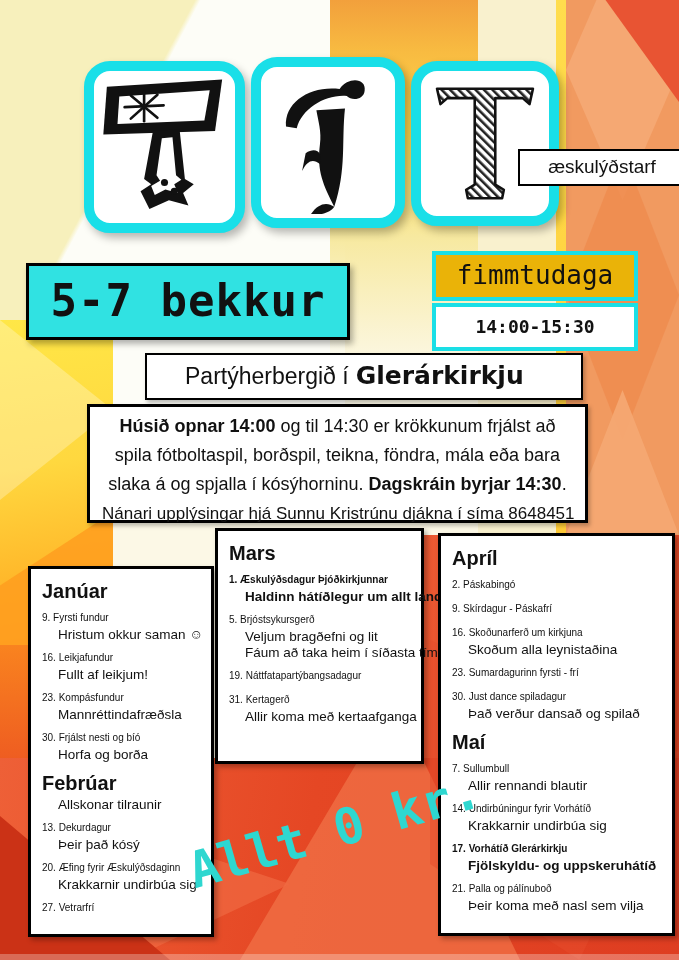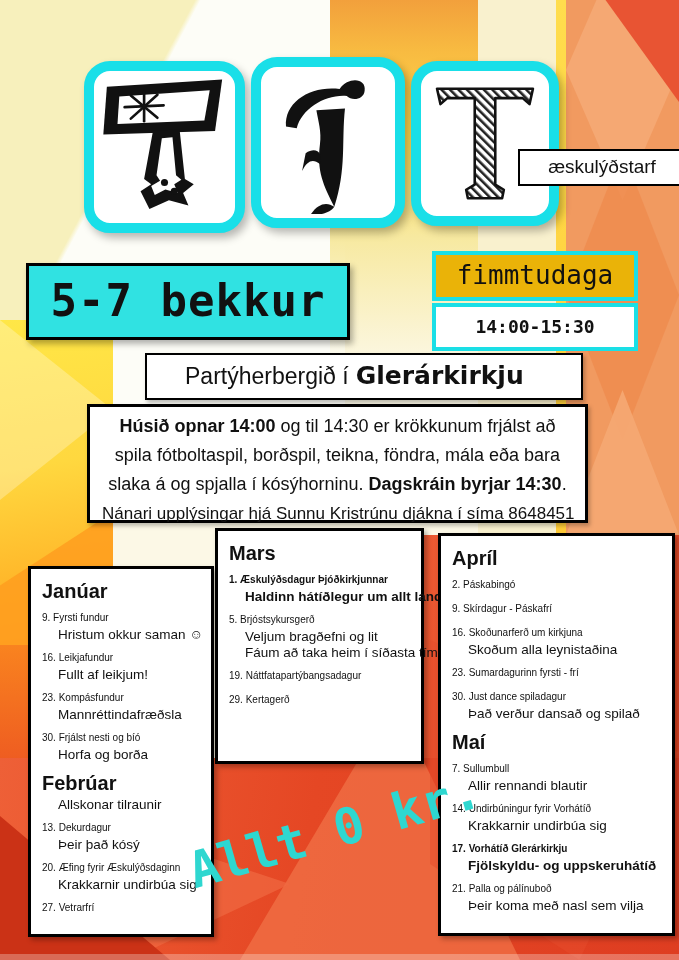--- a/index.html
+++ b/index.html
@@ -196,21 +196,22 @@
       <div class="it">27. Vetrarfrí</div>
     </div>
   <div class="abs month-box box-mar">
       <div class="mh">Mars</div>
       <div class="it bd">1. Æskulýðsdagur Þjóðkirkjunnar</div>
       <div class="sub bd">Haldinn hátíðlegur um allt land</div>
       <div class="it">5. Brjóstsykursgerð</div>
       <div class="sub">Veljum bragðefni og lit</div>
       <div class="sub">Fáum að taka heim í síðasta tíma</div>
       <div class="it">19. Náttfatapartýbangsadagur</div>
-      <div class="it">29. Kertagerð</div>
+      <div class="it">31. Kertagerð</div>
+      <div class="sub">Allir koma með kertaafganga</div>
     </div>
   <div class="abs month-box box-apr">
       <div class="mh">Apríl</div>
       <div class="it">2. Páskabingó</div>
       <div class="it">9. Skírdagur - Páskafrí</div>
       <div class="it">16. Skoðunarferð um kirkjuna</div>
       <div class="sub">Skoðum alla leynistaðina</div>
       <div class="it">23. Sumardagurinn fyrsti - frí</div>
       <div class="it">30. Just dance spiladagur</div>
       <div class="sub">Það verður dansað og spilað</div>

